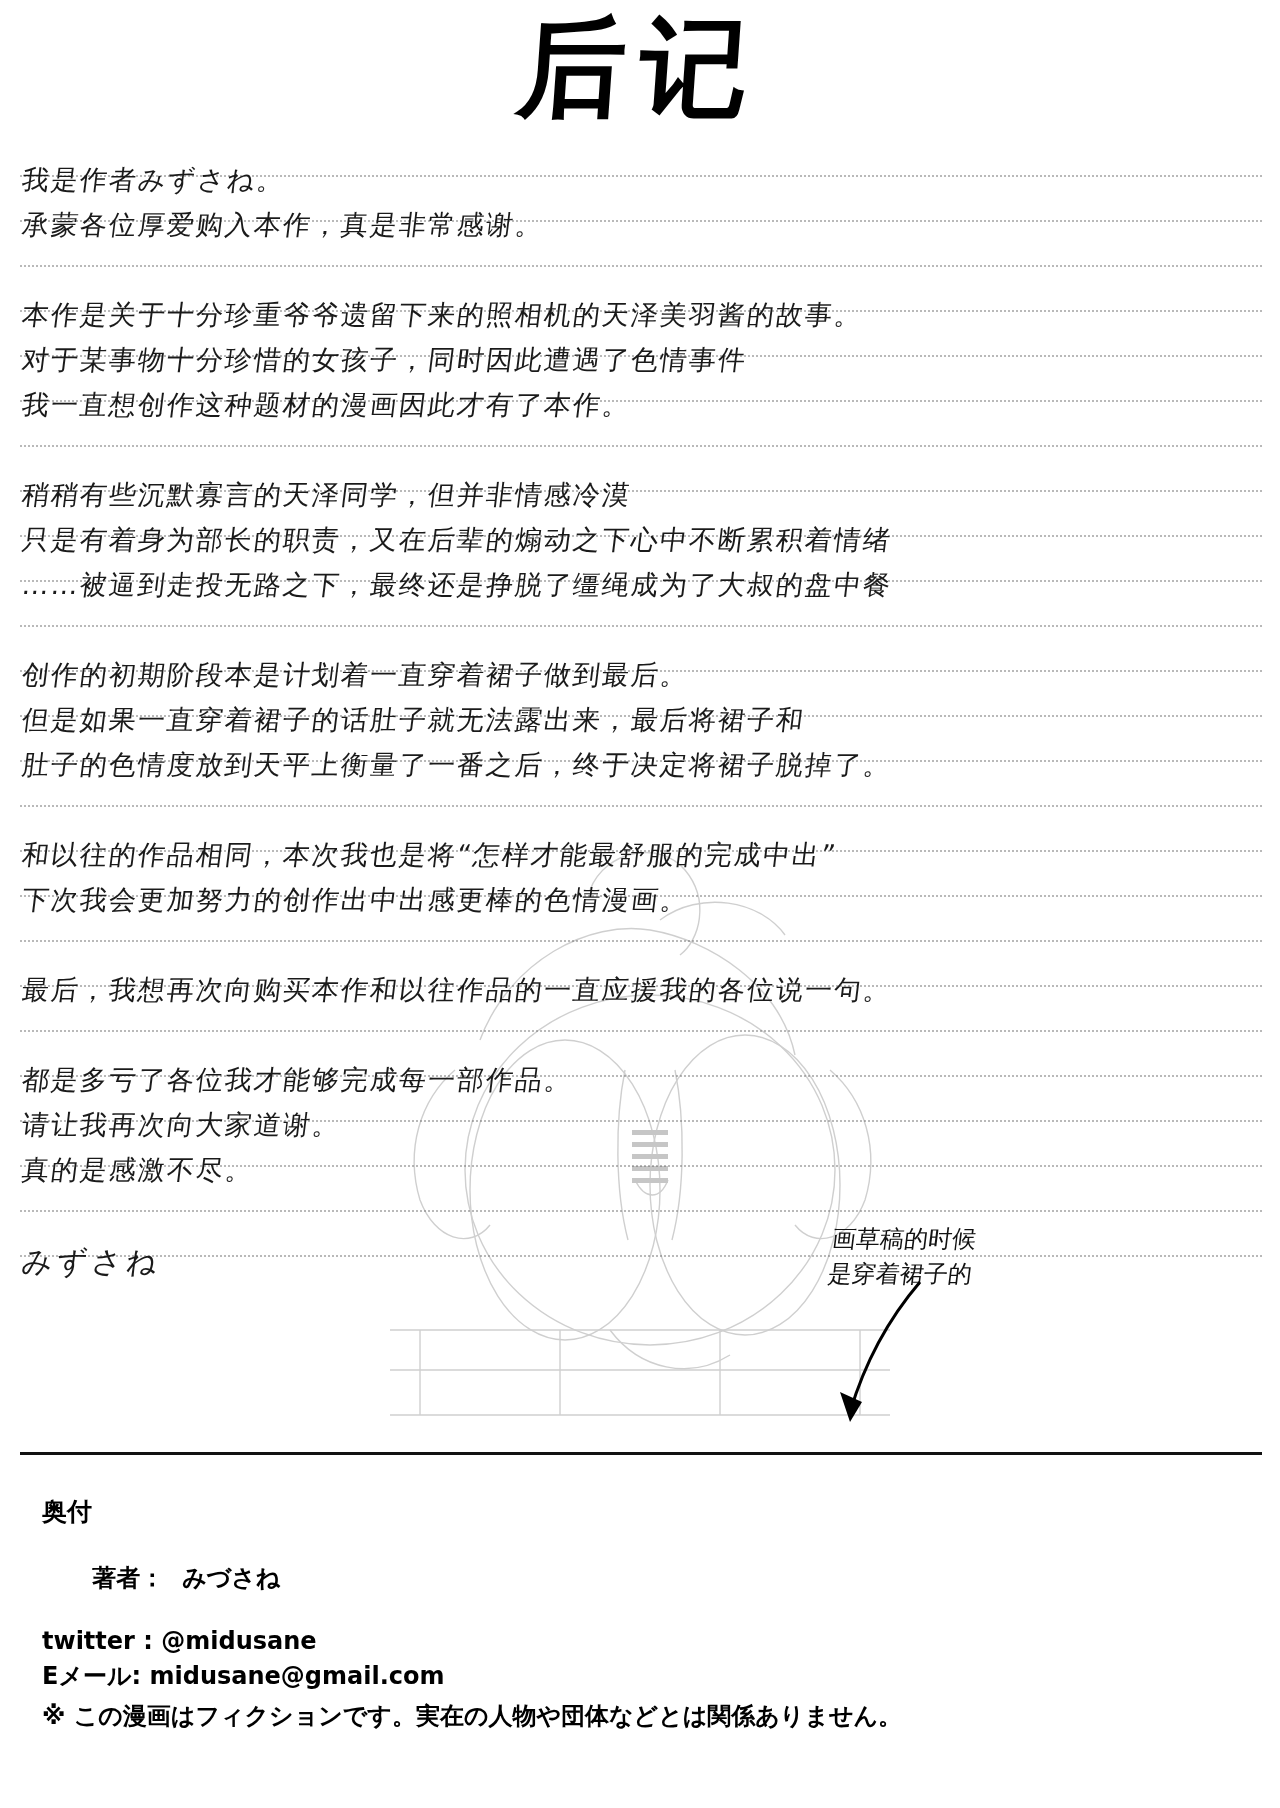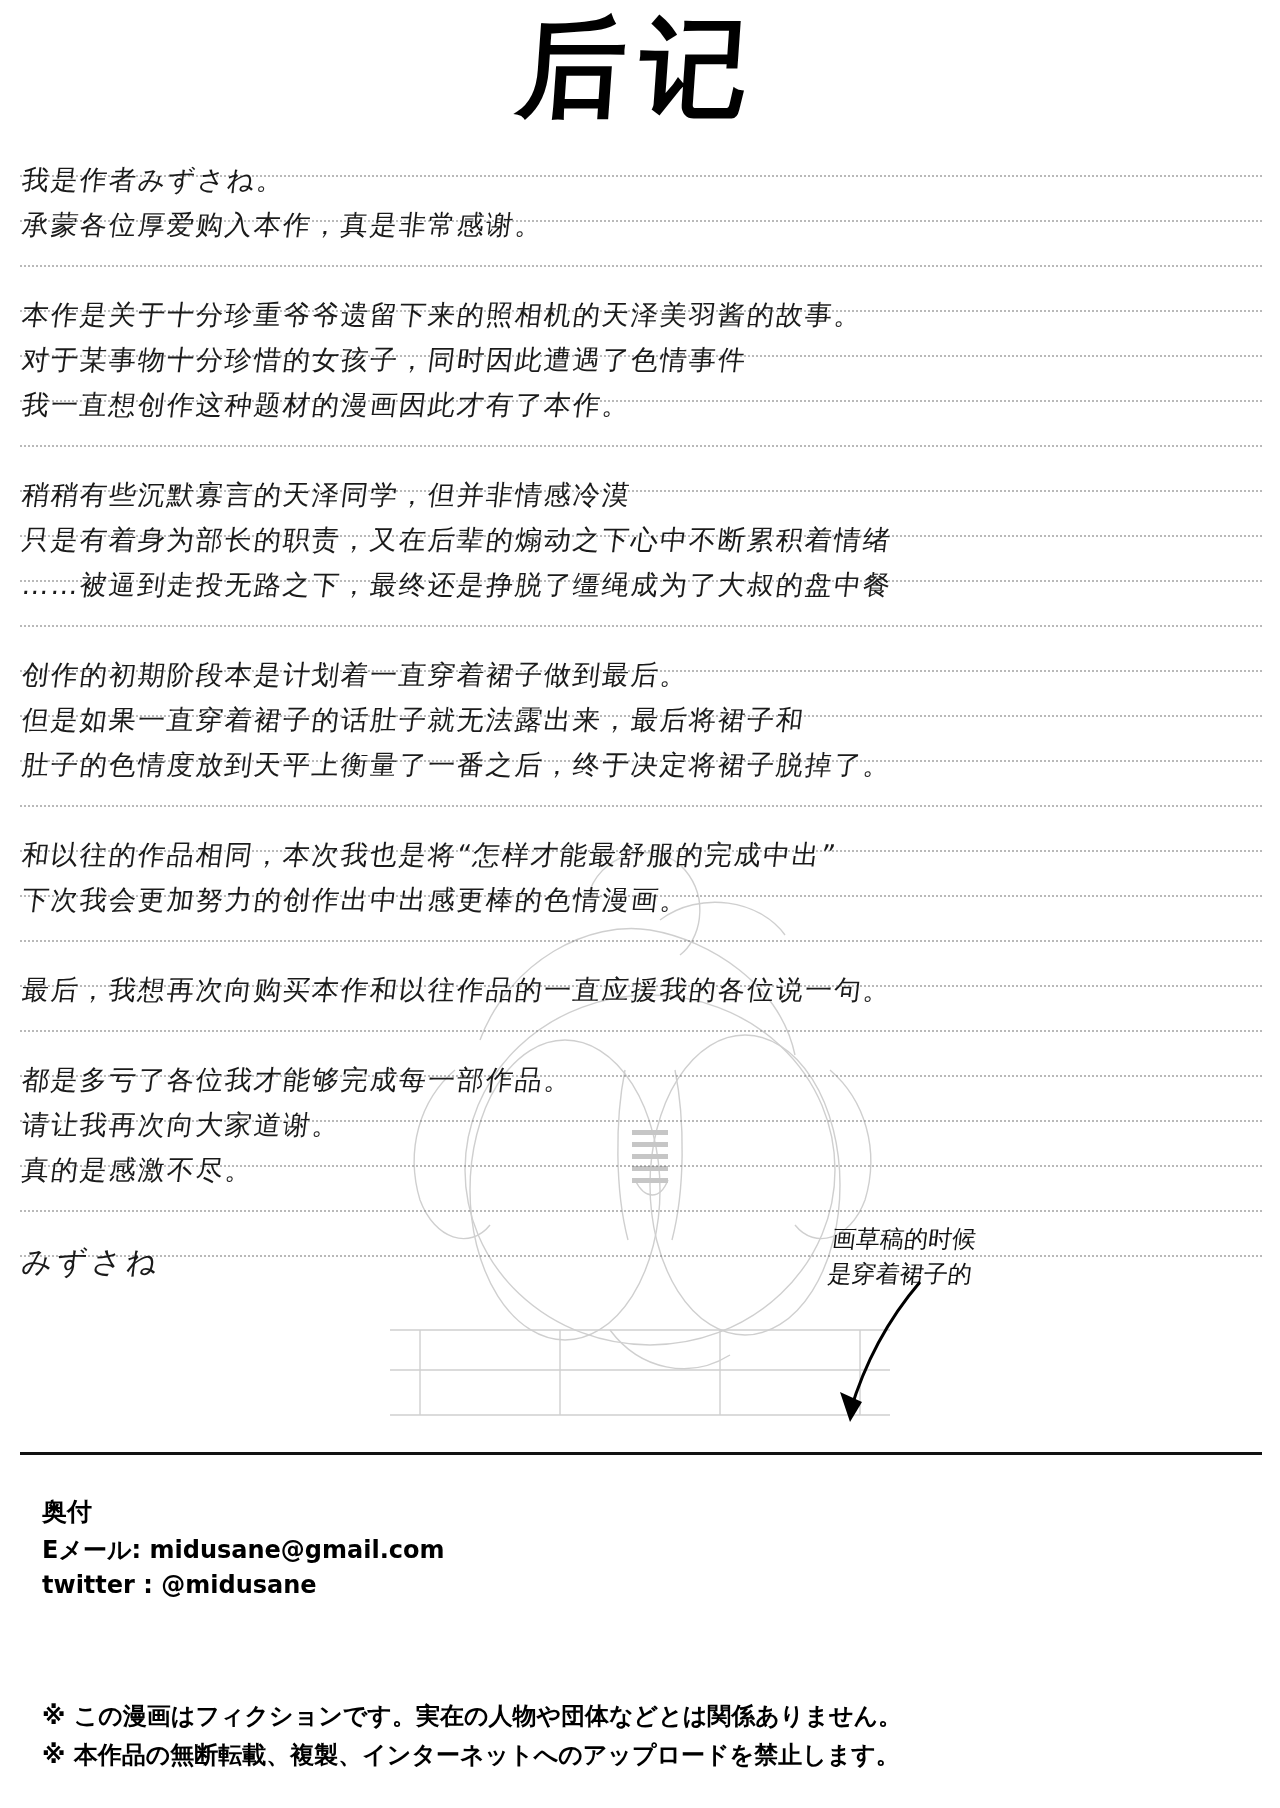--- a/index.html
+++ b/index.html
@@ -211,27 +211,29 @@
     <svg viewBox="0 0 110 160" width="110" height="160" xmlns="http://www.w3.org/2000/svg">
       <path d="M100 10 C70 45 45 90 30 140" fill="none" stroke="#000" stroke-width="3"></path>
       <path d="M30 150 L20 120 L42 130 Z" fill="#000"></path>
     </svg>
   </div>
 
   <div class="hr-bottom"></div>
 
   <div class="colophon">
     <div class="ttl">奥付</div>
+    <div class="row">
+      <span>著者：</span><span style="display:inline-block;width:18px"></span><span>みづさね</span>
+    </div>
+    <div class="row">twitter : @midusane</div>
     <div class="row">Eメール: midusane@gmail.com</div>
-    <div class="row">twitter : @midusane</div>
   </div>
 
   <div class="notes">
     <div class="n">※ この漫画はフィクションです。実在の人物や団体などとは関係ありません。</div>
-    <div class="n">※ 本作品の無断転載、複製、インターネットへのアップロードを禁止します。</div>
   </div>
 
 <div class="hand" style="top: 162px;">我是作者みずさね。</div>
     <div class="hand" style="top: 207px;">承蒙各位厚爱购入本作，真是非常感谢。</div>
     <div class="hand" style="top: 297px;">本作是关于十分珍重爷爷遗留下来的照相机的天泽美羽酱的故事。</div>
     <div class="hand" style="top: 342px;">对于某事物十分珍惜的女孩子，同时因此遭遇了色情事件</div>
     <div class="hand" style="top: 387px;">我一直想创作这种题材的漫画因此才有了本作。</div>
     <div class="hand" style="top: 477px;">稍稍有些沉默寡言的天泽同学，但并非情感冷漠</div>
     <div class="hand" style="top: 522px;">只是有着身为部长的职责，又在后辈的煽动之下心中不断累积着情绪</div>
     <div class="hand" style="top: 567px;">……被逼到走投无路之下，最终还是挣脱了缰绳成为了大叔的盘中餐</div>

